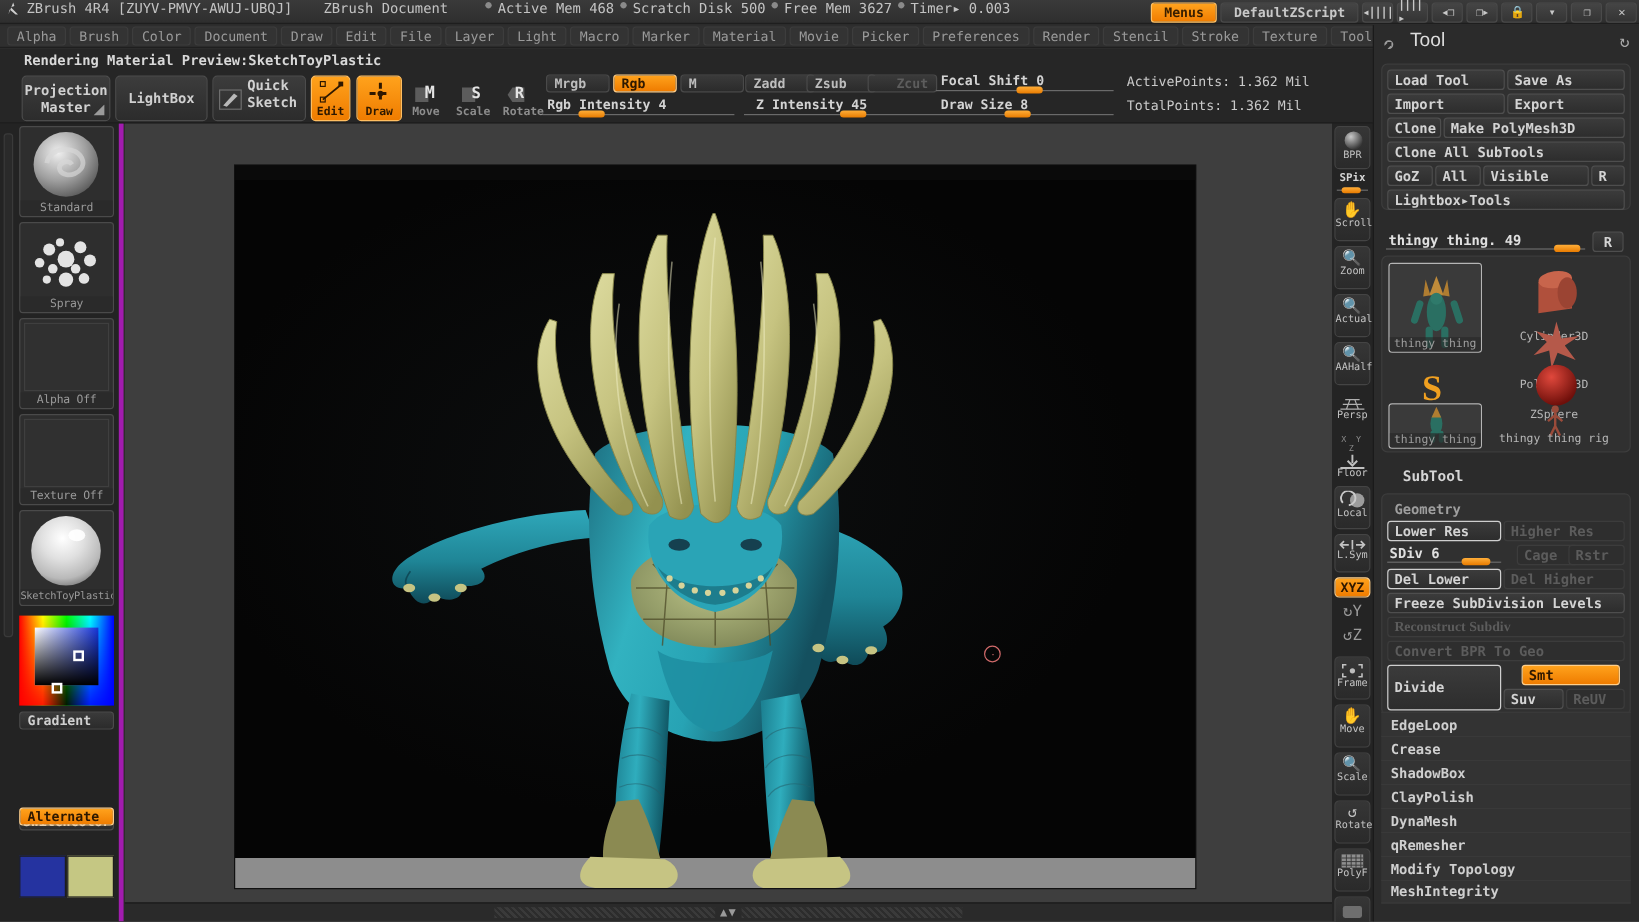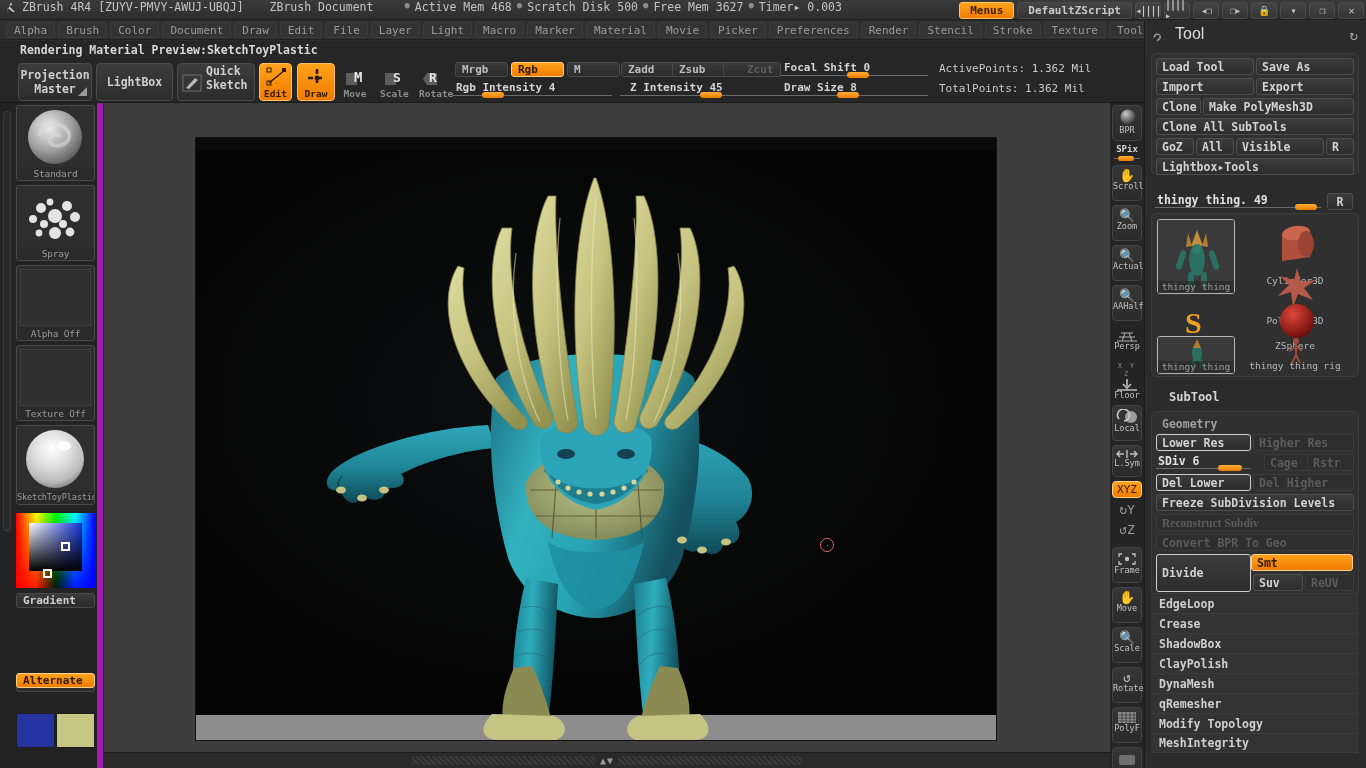--- a/index.html
+++ b/index.html
@@ -53,21 +53,21 @@
   .sl { position:absolute; height:17px; }
   .sl .sl-lbl { position:absolute; left:4px; top:0; font-size:11px; color:#d3d3d3; font-weight:bold; white-space:nowrap; }
   .sl .sl-track { position:absolute; left:0; right:0; bottom:2px; height:1px; background:#6a6a6a; }
   .sl .sl-knob { position:absolute; bottom:0; width:22px; height:6px; border-radius:3px;
     background:linear-gradient(#ffae39,#e87b00); }
 
   .pointinfo { position:absolute; font-size:11px; color:#cacaca; }
 
   
   #leftbar { position:absolute; left:0; top:103px; width:103px; bottom:0; background:#232323;
-    border-right:6px solid #a21caf; }
+    border-right:4px solid #a21caf; }
   .lswatch { position:absolute; left:16px; width:79px; border:1px solid #4a4a4a; border-radius:3px;
     background:#2e2e2e; overflow:hidden; }
   .lswatch .cap { position:absolute; left:0; right:0; bottom:0; height:13px; background:#2a2a2a;
     color:#9a9a9a; font-size:9.5px; text-align:center; line-height:13px; letter-spacing:-0.2px; }
   .scrollcol { position:absolute; left:3px; top:8px; width:8px; height:420px;
     background:#2a2a2a; border:1px solid #3a3a3a; border-radius:3px; }
 
   
   #picker { position:absolute; left:16px; top:410px; width:79px; height:75px; }
   #picker .ring { position:absolute; inset:0;
@@ -562,21 +562,21 @@
     </svg>
     <span class="rlab">Local</span>
   </div>
   <div class="rbtn" style="top:342px;height:32px;">
     <svg style="display:block;margin:3px auto 0" width="26" height="11" viewBox="0 0 26 11">
       <path d="M10 5 L3 5 M6 2 L3 5 L6 8 M16 5 L23 5 M20 2 L23 5 L20 8 M13 1 V9" stroke="#c2c2c2" fill="none" stroke-width="1.4"></path>
     </svg>
     <span class="rlab">L.Sym</span>
   </div>
   <div class="rbtn on" style="top:378px;height:17px;display:flex;align-items:center;justify-content:center;">
-    <span style="font-size:11px;font-weight:normal">XYZ</span>
+    <span style="font-size:11px;font-weight:bold">XYZ</span>
   </div>
   <div class="rbtn flat" style="top:398px;height:18px;">
     <span style="font-size:13px;color:#9a9a9a">↻Y</span>
   </div>
   <div class="rbtn flat" style="top:418px;height:18px;">
     <span style="font-size:13px;color:#9a9a9a">↺Z</span>
   </div>
   <div class="rbtn" style="top:444px;height:36px;">
     <svg style="display:block;margin:3px auto 0" width="24" height="16" viewBox="0 0 24 16">
       <path d="M4 6 V3 H7 M20 6 V3 H17 M4 10 V13 H7 M20 10 V13 H17" stroke="#c2c2c2" fill="none" stroke-width="1.3"></path>
@@ -721,21 +721,21 @@
       <span style="position:absolute;left:62px;bottom:1px;width:24px;height:6px;border-radius:3px;background:linear-gradient(#ffae39,#e87b00)"></span>
     </div>
     <div class="pbtn dis" style="left:112px;top:42px;width:52px;">Cage</div>
     <div class="pbtn dis" style="left:155px;top:42px;width:47px;">Rstr</div>
     <div class="pbtn sel" style="left:4px;top:62px;width:95px;">Del Lower</div>
     <div class="pbtn dis" style="left:101px;top:62px;width:101px;">Del Higher</div>
     <div class="pbtn" style="left:4px;top:82px;width:198px;">Freeze SubDivision Levels</div>
     <div class="pbtn dis" style="left:4px;top:102px;width:198px;font-family:Liberation Serif, serif;">Reconstruct Subdiv</div>
     <div class="pbtn dis" style="left:4px;top:122px;width:198px;">Convert BPR To Geo</div>
     <div class="pbtn sel" style="left:4px;top:142px;width:95px;height:38px;">Divide</div>
-    <div class="pbtn on" style="left:99px;top:142px;width:102px;">Smt</div>
+    <div class="pbtn on" style="left:116px;top:142px;width:82px;">Smt</div>
     <div class="pbtn" style="left:101px;top:162px;width:50px;">Suv</div>
     <div class="pbtn dis" style="left:153px;top:162px;width:49px;">ReUV</div>
   </div>
 
   <div class="plist" style="top:572px;">EdgeLoop</div>
   <div class="plist" style="top:592px;">Crease</div>
   <div class="plist" style="top:612px;">ShadowBox</div>
   <div class="plist" style="top:632px;">ClayPolish</div>
   <div class="plist" style="top:652px;">DynaMesh</div>
   <div class="plist" style="top:672px;">qRemesher</div>

